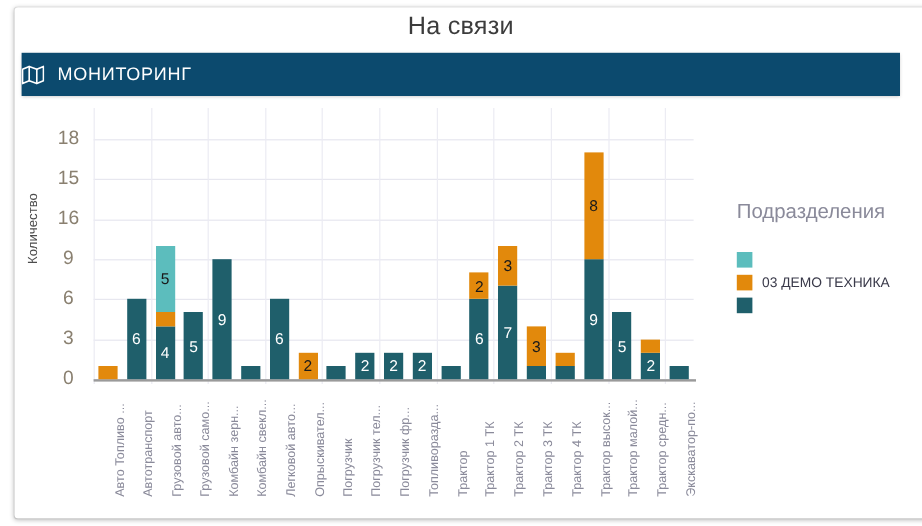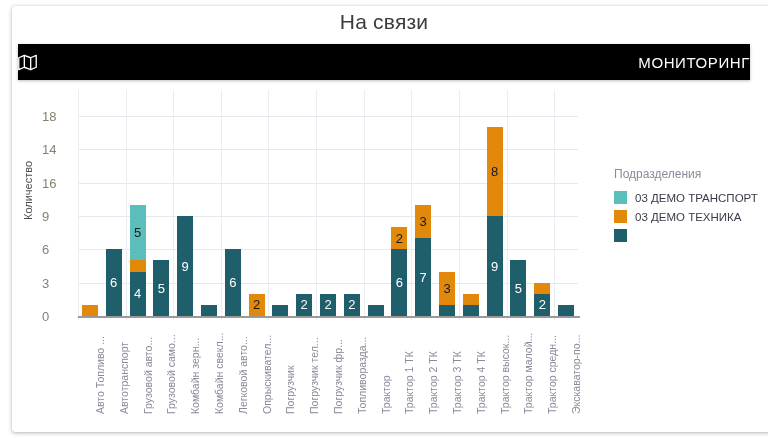--- a/index.html
+++ b/index.html
@@ -26,25 +26,25 @@
     text-align: center;
     font-size: 21px;
     color: #3c3c3c;
     font-weight: 400;
     letter-spacing: 0.2px;
   }
   #mon-btn {
     position: absolute;
     left: 6px; top: 38px;
     width: 732px; height: 36px;
-    background: #000000;
+    background: #0c4a6e;
     color: #ffffff;
     display: flex;
     align-items: center;
-    justify-content: space-between;
+    justify-content: flex-start;
     gap: 11px;
     cursor: pointer;
     box-shadow: 0 1px 3px rgba(0,0,0,0.25);
     border: none;
   }
   #mon-btn .lbl {
     font-size: 15px;
     letter-spacing: 0.6px;
     font-weight: 400;
   }
@@ -64,22 +64,22 @@
     transform: rotate(-90deg);
     transform-origin: 0 0;
     font-size: 11px;
     color: #4c4c4c;
     white-space: nowrap;
   }
   .ytick {
     position: absolute;
     right: 0;
     width: 30px;
-    text-align: left;
-    font-size: 13px;
+    text-align: center;
+    font-size: 16px;
     color: #8a8070;
     transform: translateY(-50%);
   }
   .yticks-wrap { position: absolute; left: 14px; top: 0; width: 46px; height: 340px; }
   .gridline {
     position: absolute;
     left: 0;
     height: 1px;
     background: #e7e7ef;
   }
@@ -144,23 +144,23 @@
     text-align: right;
   }
 
   
   #legend {
     position: absolute;
     left: 602px; top: 77px;
     width: 150px;
   }
   #legend-title {
-    font-size: 12px;
+    font-size: 17px;
     color: #8a8a9a;
-    margin-bottom: 10px;
+    margin-bottom: 23px;
   }
   .leg-row {
     display: flex;
     align-items: center;
     gap: 8px;
     margin-bottom: 6px;
     cursor: pointer;
   }
   .swatch { width: 13px; height: 13px; flex: 0 0 13px; }
   .leg-txt { font-size: 11.5px; color: #3a3a4a; white-space: nowrap; }
@@ -182,21 +182,21 @@
   </div>
 
   <div id="plot">
     <div class="axis-label-y">Количество</div>
     <div class="yticks-wrap" id="yticks">
         <div class="ytick" style="top: 226px;">0</div>
         <div class="ytick" style="top: 192.667px;">3</div>
         <div class="ytick" style="top: 159.333px;">6</div>
         <div class="ytick" style="top: 126px;">9</div>
         <div class="ytick" style="top: 92.6667px;">16</div>
-        <div class="ytick" style="top: 59.3333px;">14</div>
+        <div class="ytick" style="top: 59.3333px;">15</div>
         <div class="ytick" style="top: 26px;">18</div>
       </div>
     <div id="grid-area">
         <div class="gridline" style="top: 226px; width: 500px;"></div>
         <div class="gridline" style="top: 192.667px; width: 500px;"></div>
         <div class="gridline" style="top: 159.333px; width: 500px;"></div>
         <div class="gridline" style="top: 126px; width: 500px;"></div>
         <div class="gridline" style="top: 92.6667px; width: 500px;"></div>
         <div class="gridline" style="top: 59.3333px; width: 500px;"></div>
         <div class="gridline" style="top: 26px; width: 500px;"></div>
@@ -346,21 +346,20 @@
         <div class="xlab" style="left: 444.476px; top: 94px;">Трактор малой...</div>
         <div class="xlab" style="left: 468.286px; top: 94px;">Трактор средн...</div>
         <div class="xlab" style="left: 492.095px; top: 94px;">Экскаватор-по...</div>
       </div>
 
     <div id="legend">
       <div id="legend-title">Подразделения</div>
       <div id="legend-rows">
           <div class="leg-row">
             <div class="swatch" style="background: rgb(92, 189, 189);"></div>
-            <div class="leg-txt">03 ДЕМО ТРАНСПОРТ</div>
           </div>
           <div class="leg-row">
             <div class="swatch" style="background: rgb(226, 137, 12);"></div>
             <div class="leg-txt">03 ДЕМО ТЕХНИКА</div>
           </div>
           <div class="leg-row">
             <div class="swatch" style="background: rgb(31, 95, 107);"></div>
           </div>
         </div>
     </div>

